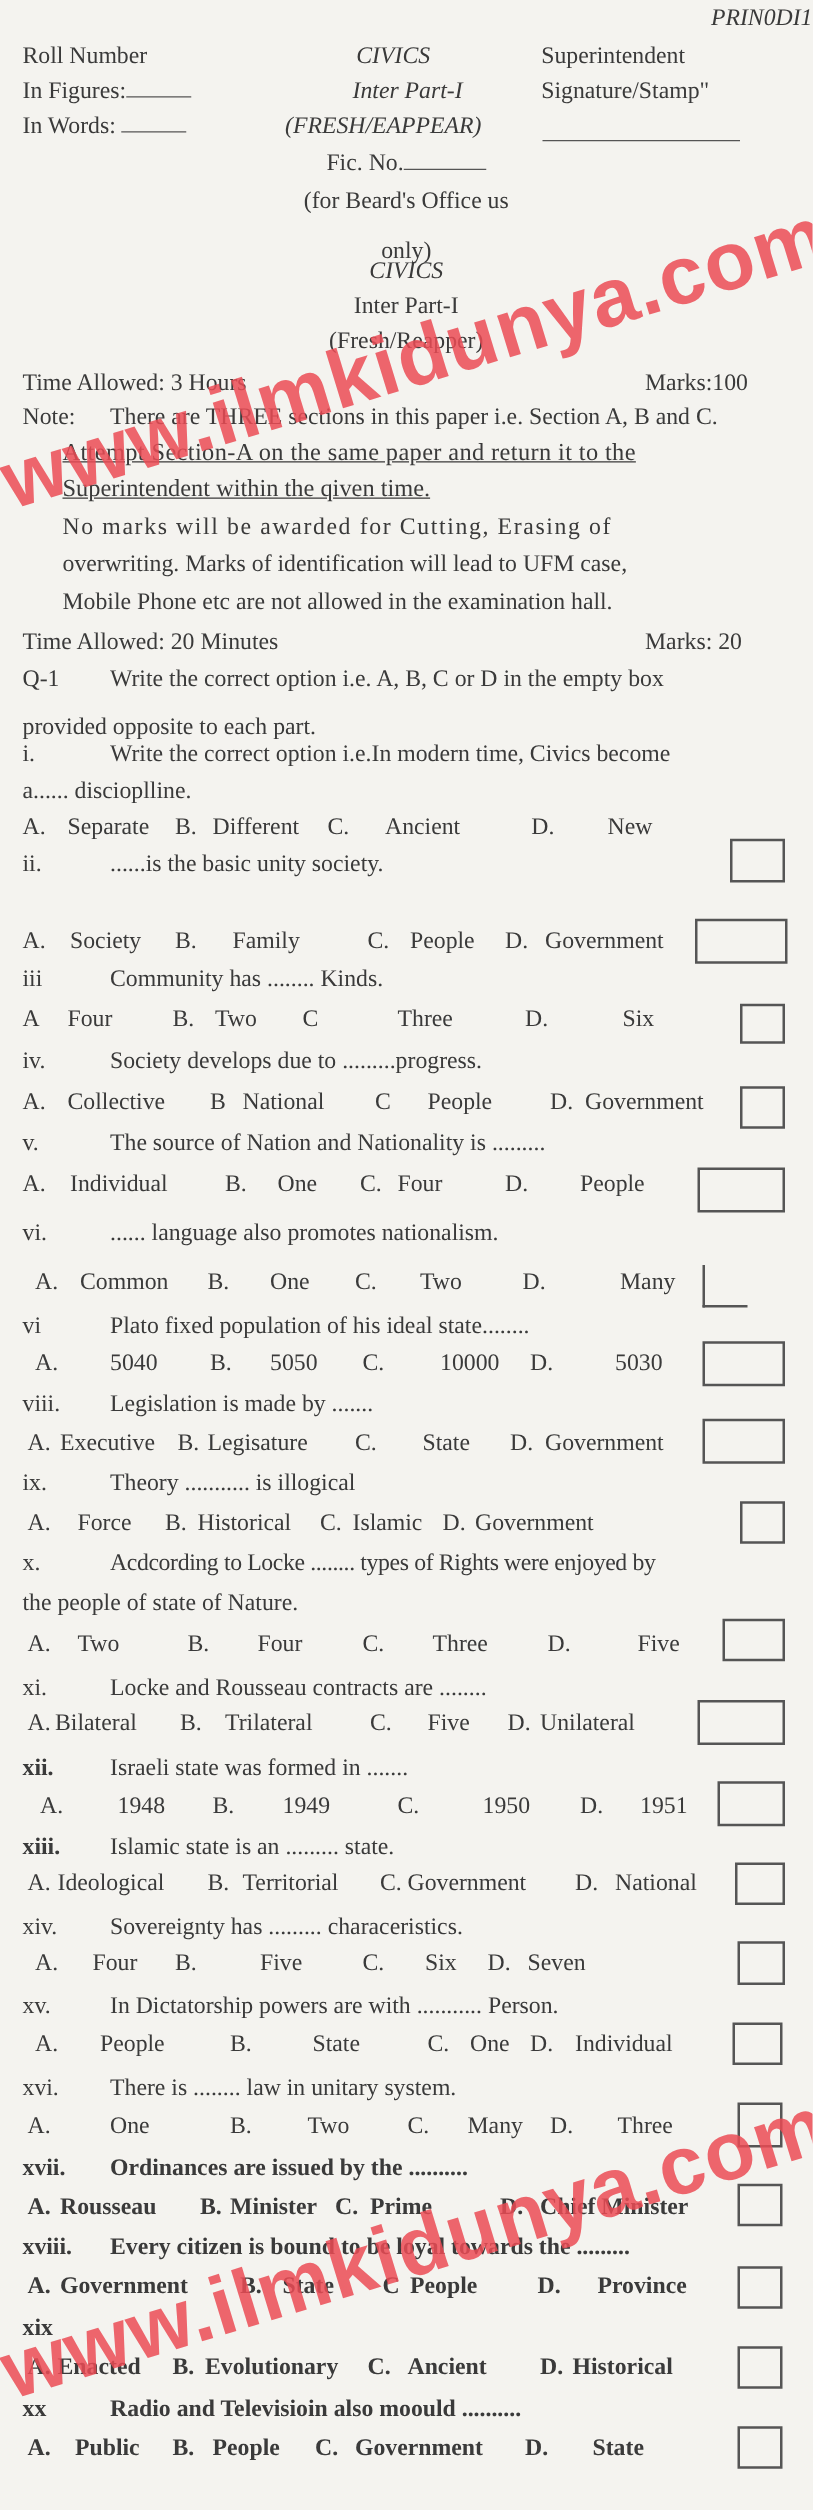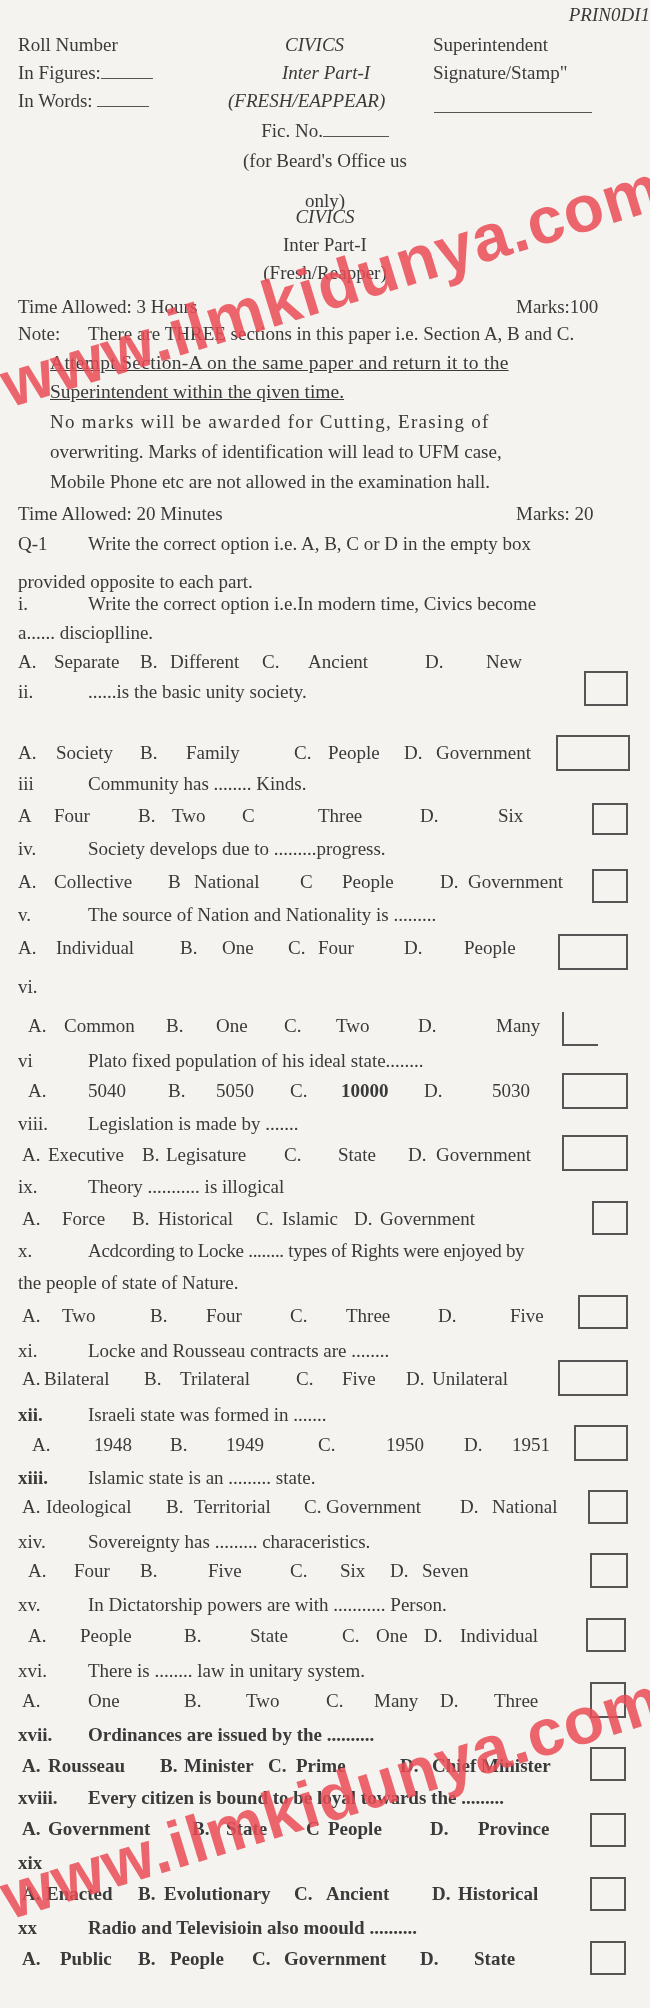--- a/index.html
+++ b/index.html
@@ -143,41 +143,42 @@
     <span style="left:180px;">B.</span>
     <span style="left:222px;">One</span>
     <span style="left:288px;">C.</span>
     <span style="left:318px;">Four</span>
     <span style="left:404px;">D.</span>
     <span style="left:464px;">People</span>
   </div>
   <div class="box" style="top:934px; left:558px; width:70px; height:36px;"></div>
 
   <div class="line qnum" style="top:976px;">vi.</div>
+  <div class="line qtext" style="top:976px;">...... language also  promotes nationalism.</div>
   <div class="opt-row" style="top:1015px;">
     <span style="left:28px;">A.</span>
     <span style="left:64px;">Common</span>
     <span style="left:166px;">B.</span>
     <span style="left:216px;">One</span>
     <span style="left:284px;">C.</span>
     <span style="left:336px;">Two</span>
     <span style="left:418px;">D.</span>
     <span style="left:496px;">Many</span>
   </div>
   <div style="position:absolute; top:1012px; left:562px; width:34px; height:32px; border-left:2px solid #555; border-bottom:2px solid #555;"></div>
 
   <div class="line qnum" style="top:1050px;">vi</div>
   <div class="line qtext" style="top:1050px;">Plato fixed population of his ideal state........</div>
   <div class="opt-row" style="top:1080px;">
     <span style="left:28px;">A.</span>
     <span style="left:88px;">5040</span>
     <span style="left:168px;">B.</span>
     <span style="left:216px;">5050</span>
     <span style="left:290px;">C.</span>
-    <span style="left:341px;font-weight:bold;">10000</span>
+    <span style="left:352px;">10000</span>
     <span style="left:424px;">D.</span>
     <span style="left:492px;">5030</span>
   </div>
   <div class="box" style="top:1073px; left:562px; width:66px; height:36px;"></div>
 
   <div class="line qnum" style="top:1113px;">viii.</div>
   <div class="line qtext" style="top:1113px;">Legislation is made by .......</div>
   <div class="opt-row" style="top:1144px;">
     <span style="left:22px;">A.</span>
     <span style="left:48px;">Executive</span>

